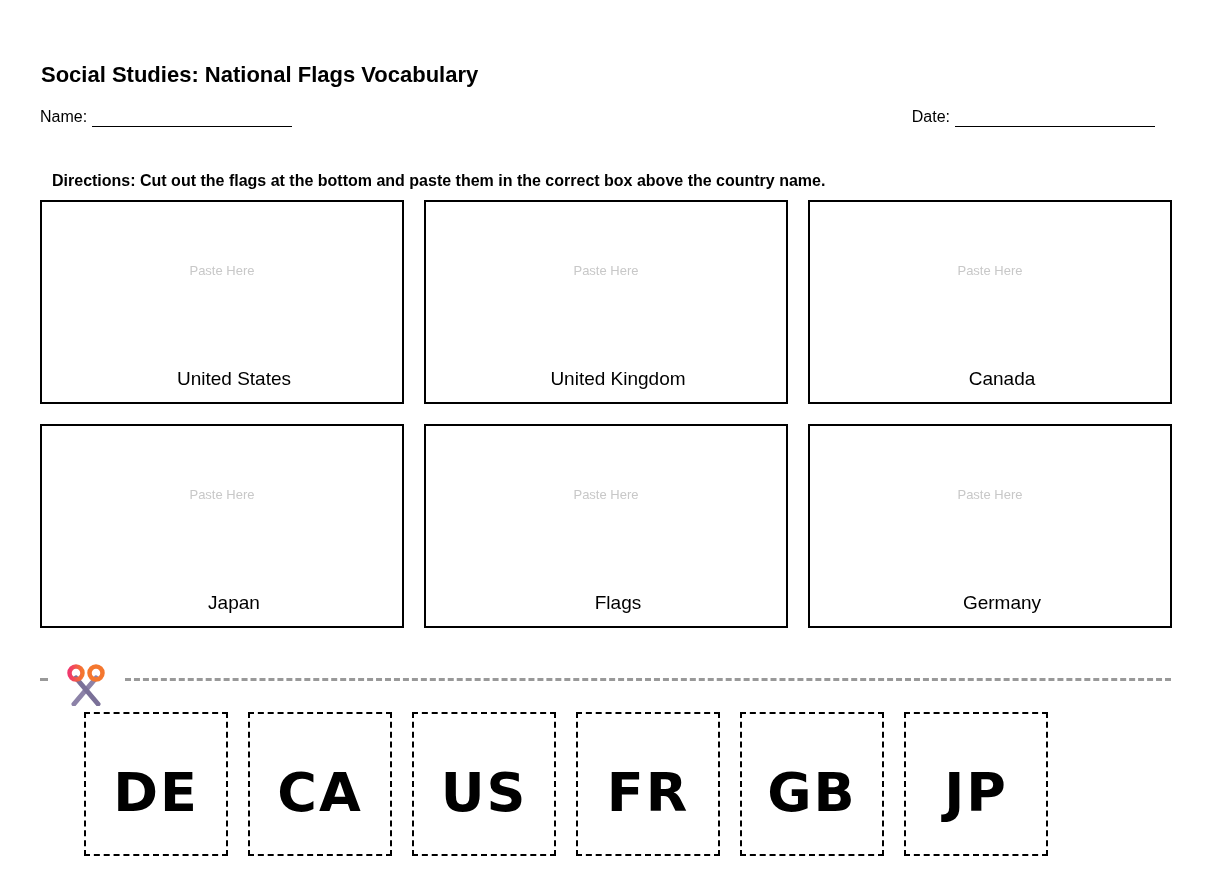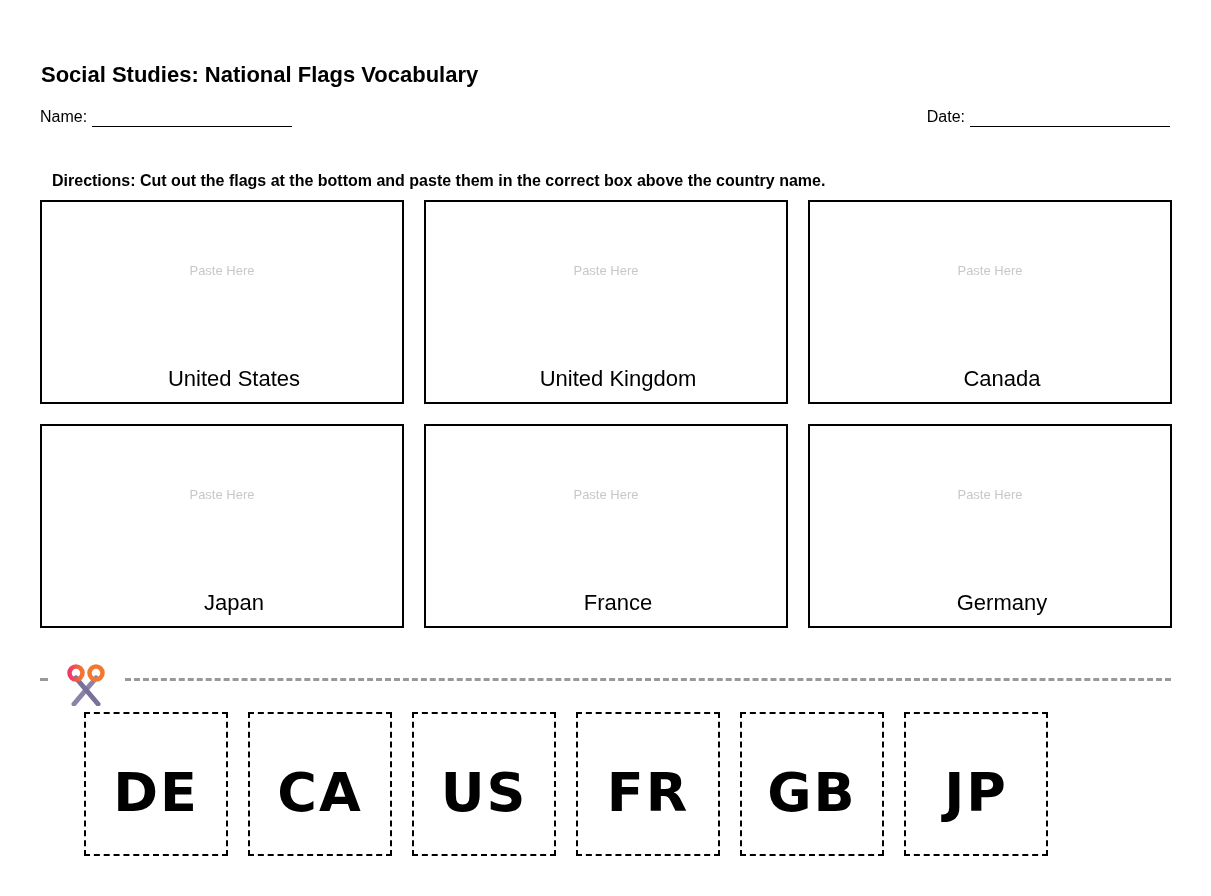--- a/index.html
+++ b/index.html
@@ -40,21 +40,21 @@
       font-size: 16px;
       line-height: 20px;
     }
     .meta-field {
       position: absolute;
       top: 0;
       display: flex;
       align-items: flex-end;
     }
     .meta-field.name { left: 0; justify-content: space-between; }
-    .meta-field.date { right: 1px; }
+    .meta-field.date { right: 16px; }
     .meta-label { white-space: nowrap; }
     .meta-line {
       display: inline-block;
       width: 200px;
       height: 16px;
       border-bottom: 1px solid #000;
       margin-left: 5px;
     }
     .directions {
       position: absolute;
@@ -93,21 +93,21 @@
       font-size: 13px;
       color: #c8c8c8;
       line-height: 16px;
     }
     .country {
       position: absolute;
       bottom: 11px;
       left: 0;
       right: 0;
       text-align: center;
-      font-size: 22px;
+      font-size: 19px;
       line-height: 24px;
       margin-left: 24px;
     }
     .cut-row {
       position: absolute;
       top: 664px;
       left: 0;
       width: 1131px;
       height: 44px;
     }
@@ -193,21 +193,21 @@
     <div class="box">
       <div class="paste-hint">Paste Here</div>
       <div class="country">Canada</div>
     </div>
     <div class="box">
       <div class="paste-hint">Paste Here</div>
       <div class="country">Japan</div>
     </div>
     <div class="box">
       <div class="paste-hint">Paste Here</div>
-      <div class="country">France</div>
+      <div class="country">Flags</div>
     </div>
     <div class="box">
       <div class="paste-hint">Paste Here</div>
       <div class="country">Germany</div>
     </div>
   </div>
 
   <div class="cut-row">
     <div class="cut-dash-left"></div>
     <svg class="scissors" viewBox="0 0 40 42" xmlns="http://www.w3.org/2000/svg">

